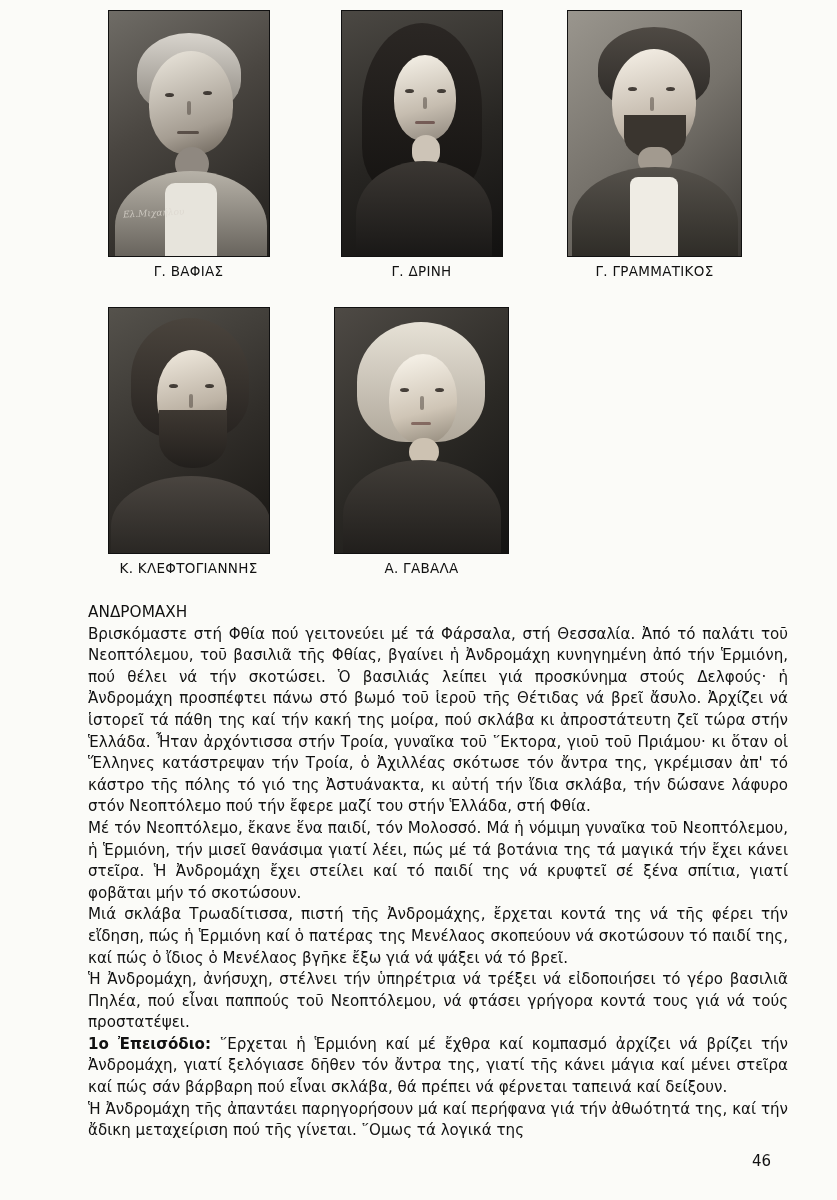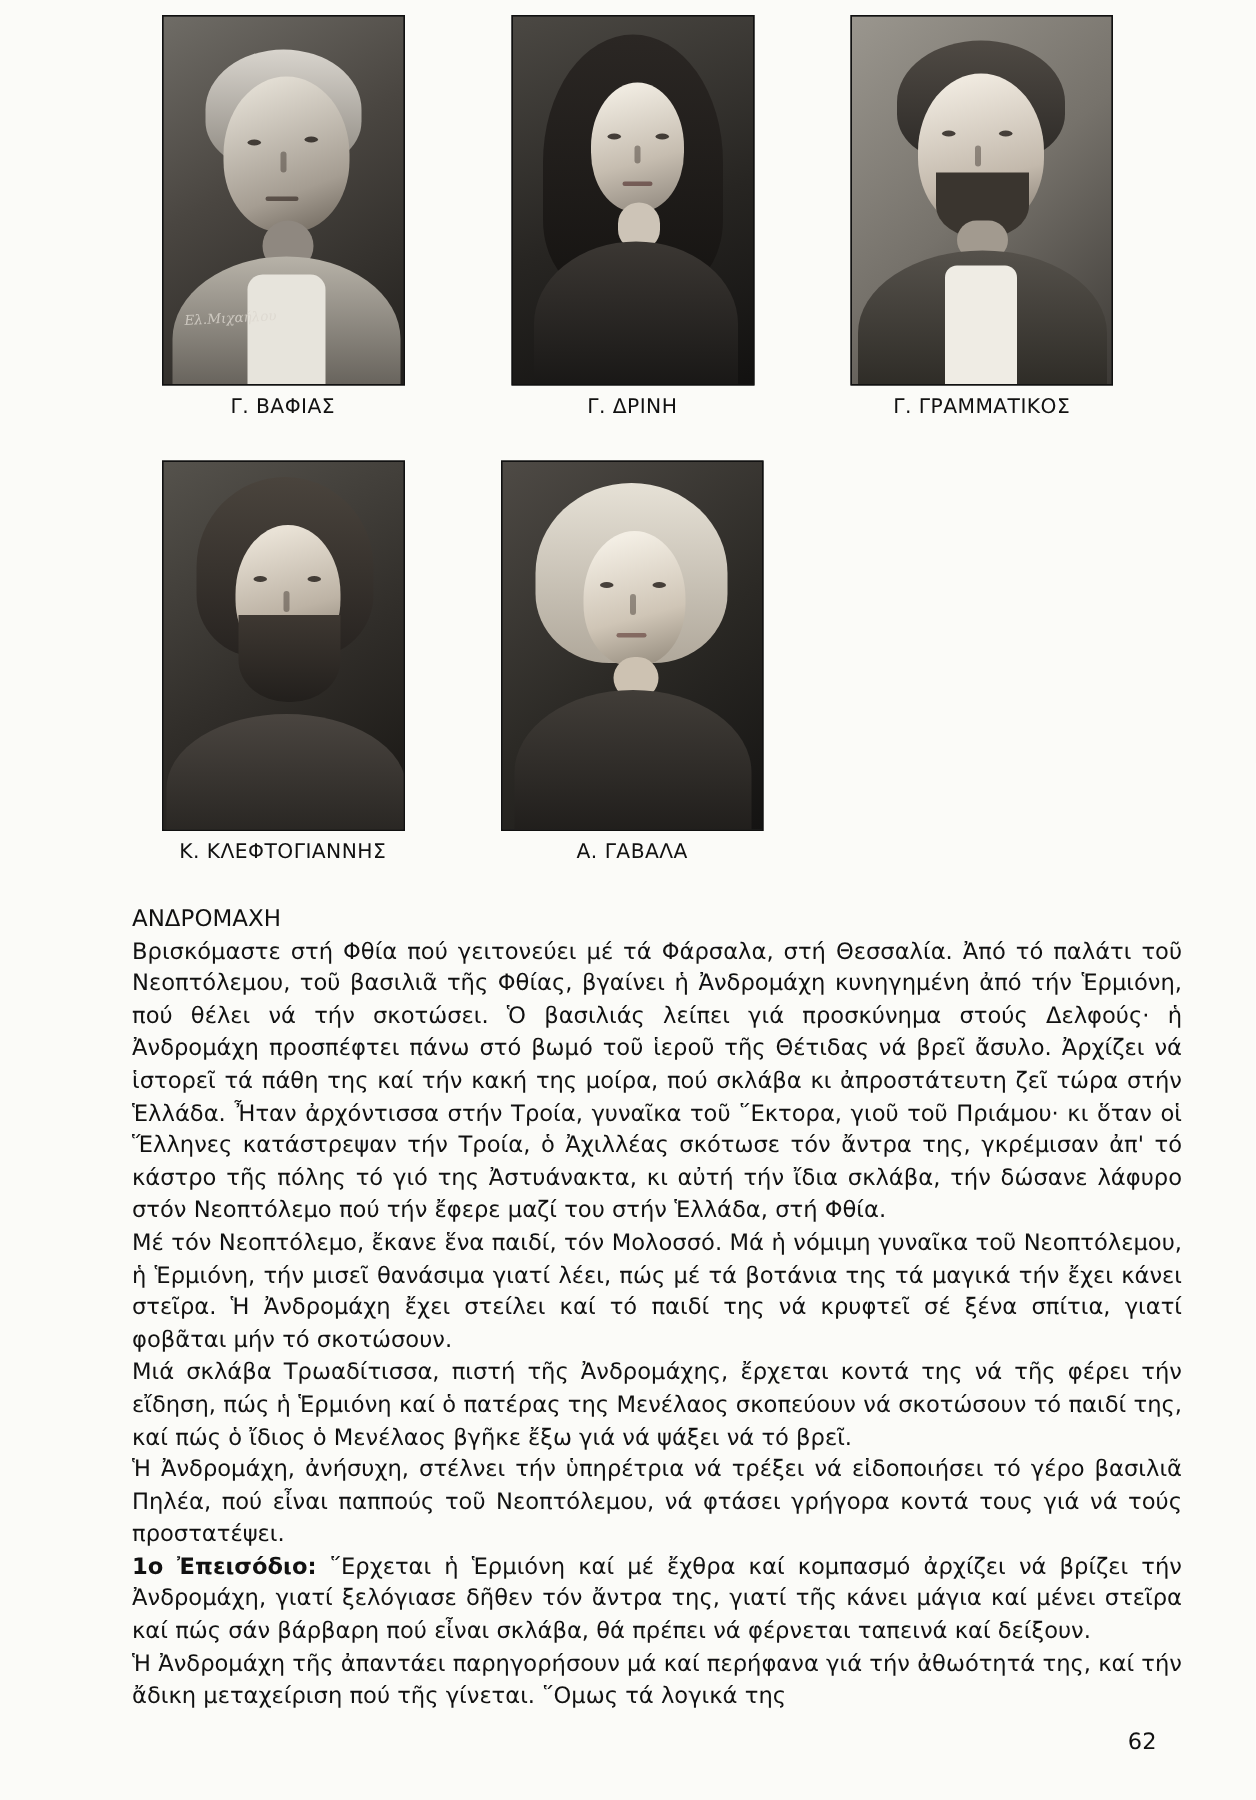--- a/index.html
+++ b/index.html
@@ -244,15 +244,15 @@
     <p class="para">Μέ τόν Νεοπτόλεμο, ἔκανε ἕνα παιδί, τόν Μολοσσό. Μά ἡ νόμιμη γυναῖκα τοῦ Νεοπτόλεμου, ἡ Ἑρμιόνη, τήν μισεῖ θανάσιμα γιατί λέει, πώς μέ τά βοτάνια της τά μαγικά τήν ἔχει κάνει στεῖρα. Ἡ Ἀνδρομάχη ἔχει στείλει καί τό παιδί της νά κρυφτεῖ σέ ξένα σπίτια, γιατί φοβᾶται μήν τό σκοτώσουν.</p>
     <p class="para">Μιά σκλάβα Τρωαδίτισσα, πιστή τῆς Ἀνδρομάχης, ἔρχεται κοντά της νά τῆς φέρει τήν εἴδηση, πώς ἡ Ἑρμιόνη καί ὁ πατέρας της Μενέλαος σκοπεύουν νά σκοτώσουν τό παιδί της, καί πώς ὁ ἴδιος ὁ Μενέλαος βγῆκε ἔξω γιά νά ψάξει νά τό βρεῖ.</p>
     <p class="para">Ἡ Ἀνδρομάχη, ἀνήσυχη, στέλνει τήν ὑπηρέτρια νά τρέξει νά εἰδοποιήσει τό γέρο βασιλιᾶ Πηλέα, πού εἶναι παππούς τοῦ Νεοπτόλεμου, νά φτάσει γρήγορα κοντά τους γιά νά τούς προστατέψει.</p>
 
 
     <p class="para"><span class="lead">1ο Ἐπεισόδιο:</span><span> ῞Ερχεται ἡ Ἑρμιόνη καί μέ ἔχθρα καί κομπασμό ἀρχίζει νά βρίζει τήν Ἀνδρομάχη, γιατί ξελόγιασε δῆθεν τόν ἄντρα της, γιατί τῆς κάνει μάγια  καί μένει στεῖρα καί πώς σάν βάρβαρη πού εἶναι σκλάβα, θά πρέπει νά φέρνεται ταπεινά καί δείξουν.</span></p>
 
     <p class="para">Ἡ Ἀνδρομάχη τῆς ἀπαντάει παρηγορήσουν μά καί περήφανα γιά τήν ἀθωότητά της, καί τήν ἄδικη μεταχείριση πού τῆς γίνεται. ῞Ομως τά λογικά της</p>
   </div>
 
-  <div class="page-number">62</div>
+  <div class="page-number">46</div>
 
 </div>
 
 </body></html>

